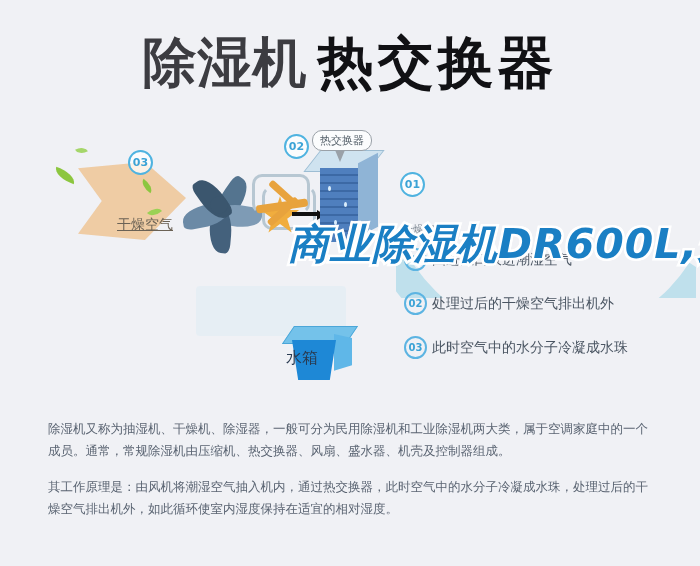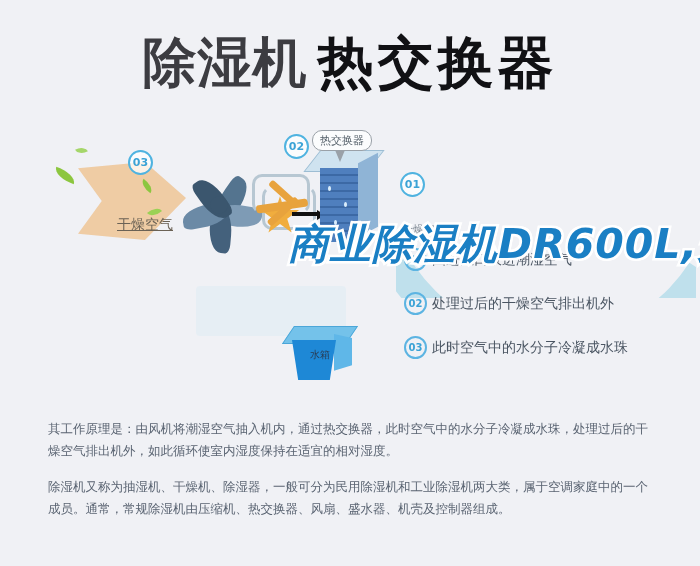--- a/index.html
+++ b/index.html
@@ -100,21 +100,21 @@
            background:#d8ecfb;}
 
   
   .tank{position:absolute;left:282px;top:216px;width:80px;height:62px;}
   .tank-top{position:absolute;left:6px;top:0;width:62px;height:16px;background:#74c2ea;
             transform:skewX(-34deg);border:1px solid #4ba6d8;}
   .tank-face{position:absolute;left:10px;top:14px;width:44px;height:40px;background:#1e88d6;
              clip-path:polygon(0 0,100% 0,86% 100%,14% 100%);}
   .tank-side{position:absolute;left:52px;top:8px;width:18px;height:40px;background:#5fb7e8;
              clip-path:polygon(0 0,100% 10%,100% 78%,0 92%);}
-  .tank-lbl{position:absolute;left:28px;top:22px;font-size:10px;color:#2a3b52;}
+  .tank-lbl{position:absolute;left:4px;top:22px;font-size:16px;color:#2a3b52;}
 
   
   .unit-body{position:absolute;left:196px;top:176px;width:150px;height:50px;
              background:#e4edf4;border-radius:4px;opacity:.9;}
 
   
   .badge{
     position:absolute;width:21px;height:21px;border-radius:50%;
     border:2px solid #4fb3e0;color:#3ba3d6;font-size:11px;font-weight:bold;
     display:flex;align-items:center;justify-content:center;background:rgba(255,255,255,.75);
@@ -262,17 +262,17 @@
       </div>
     </div>
 
   </div>
 
   <div class="overlay">
     <div class="ovl-line">商业除湿机DR600L,进</div>
   </div>
 
   <div class="copy">
+    <p class="para">除湿机又称为抽湿机、干燥机、除湿器，一般可分为民用除湿机和工业除湿机两大类，属于空调家庭中的一个成员。通常，常规除湿机由压缩机、热交换器、风扇、盛水器、机壳及控制器组成。</p>
     <p class="para">其工作原理是：由风机将潮湿空气抽入机内，通过热交换器，此时空气中的水分子冷凝成水珠，处理过后的干燥空气排出机外，如此循环使室内湿度保持在适宜的相对湿度。</p>
-    <p class="para">除湿机又称为抽湿机、干燥机、除湿器，一般可分为民用除湿机和工业除湿机两大类，属于空调家庭中的一个成员。通常，常规除湿机由压缩机、热交换器、风扇、盛水器、机壳及控制器组成。</p>
   </div>
 
 </div>
 
 </body></html>

